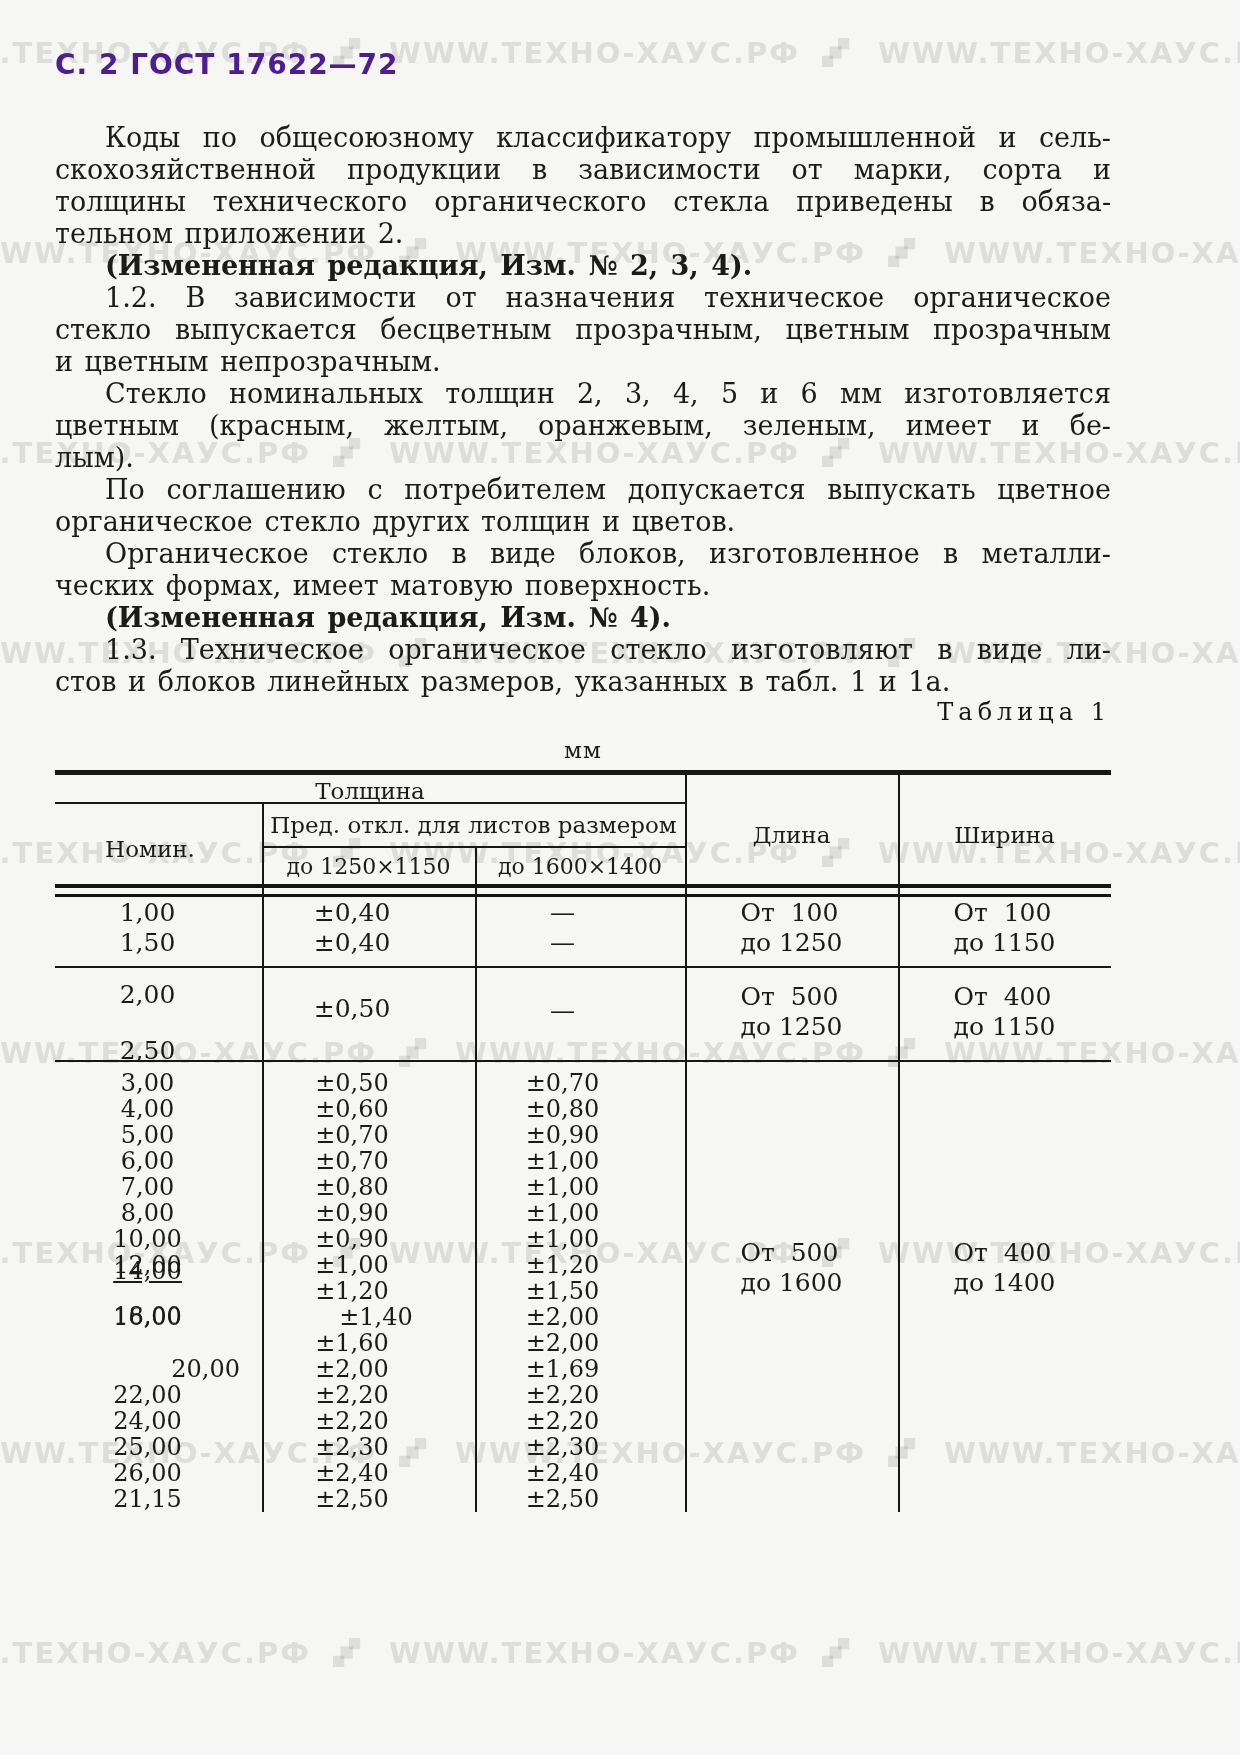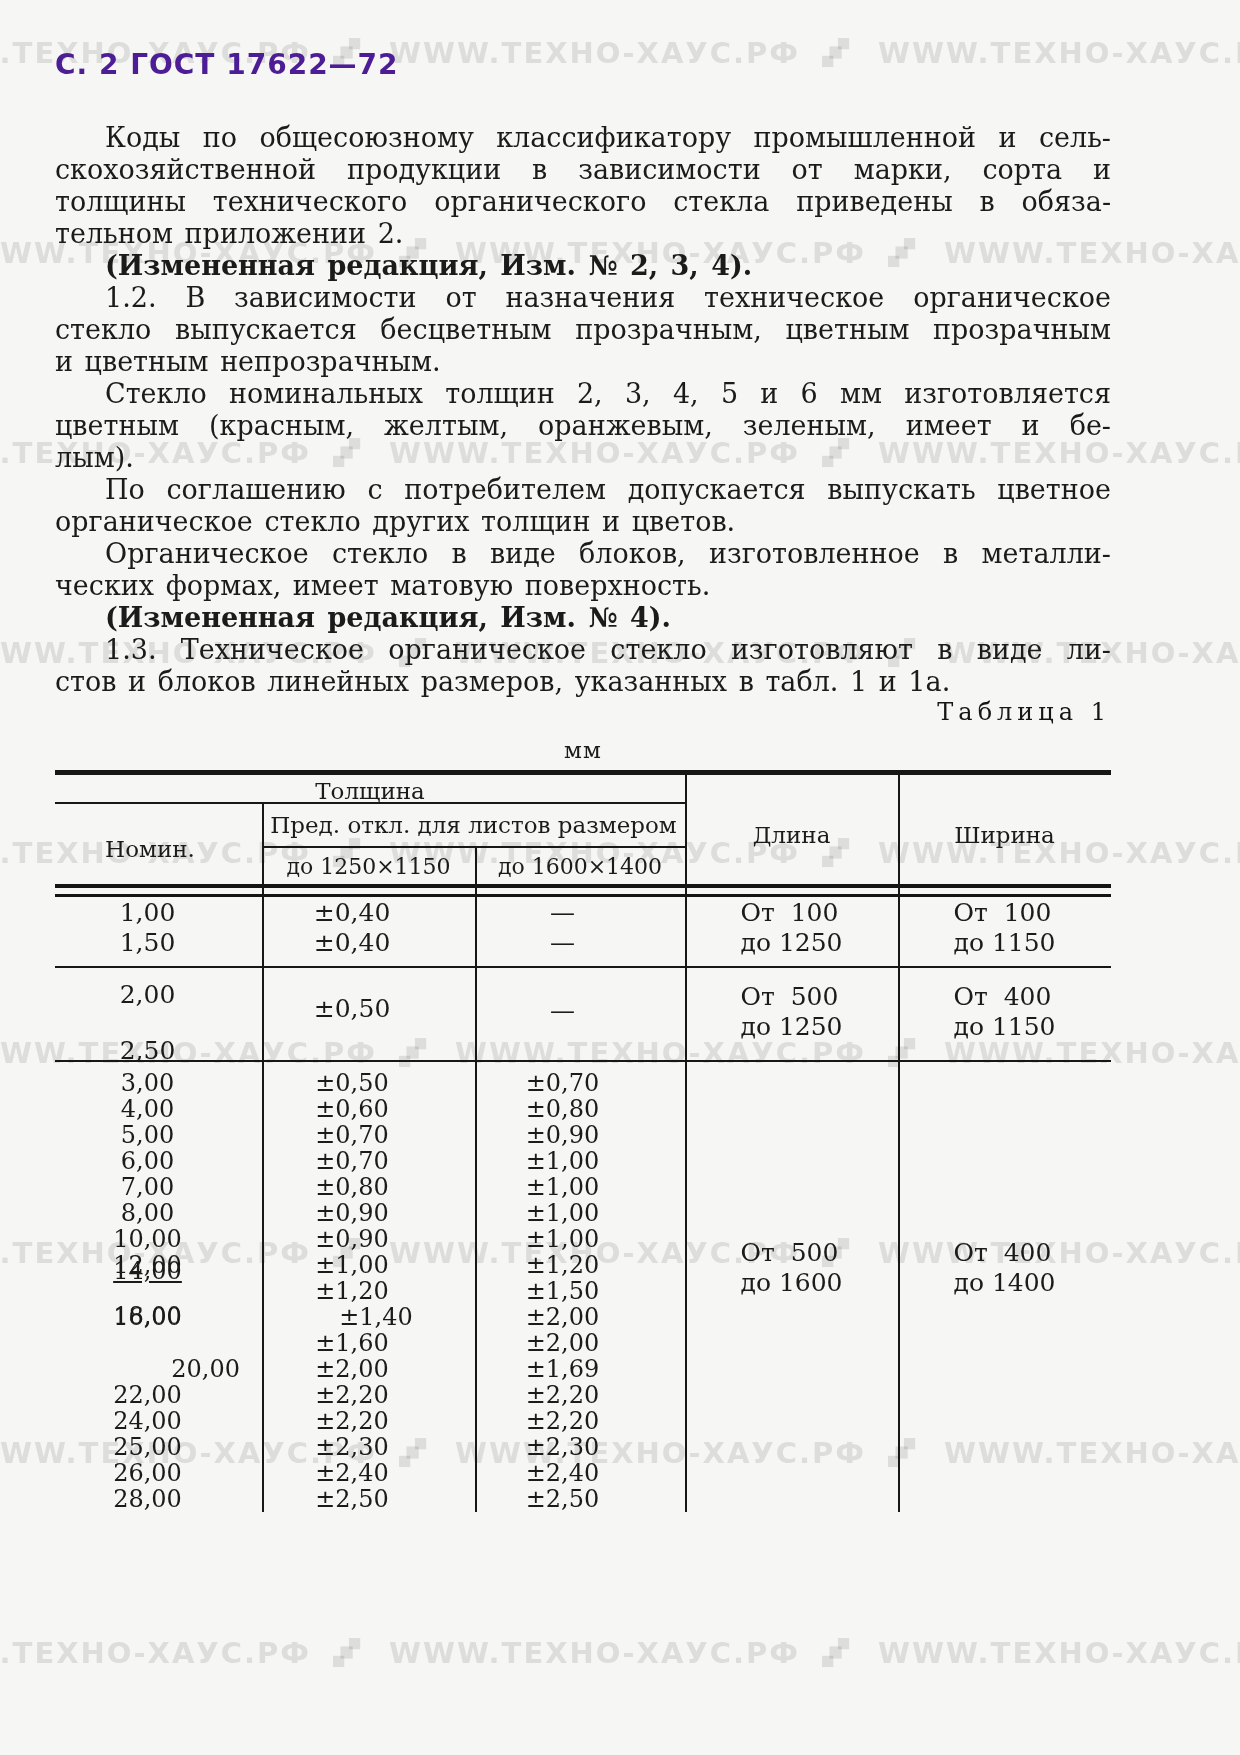--- a/index.html
+++ b/index.html
@@ -373,21 +373,21 @@
         <div class="cell small" style="left:420px; top:612px; width:175px; height:26px; line-height:26px;">±2,20</div>
         <div class="cell small" style="left:0px; top:638px; width:185px; height:26px; line-height:26px;">24,00</div>
         <div class="cell small" style="left:207px; top:638px; width:180px; height:26px; line-height:26px;">±2,20</div>
         <div class="cell small" style="left:420px; top:638px; width:175px; height:26px; line-height:26px;">±2,20</div>
         <div class="cell small" style="left:0px; top:664px; width:185px; height:26px; line-height:26px;">25,00</div>
         <div class="cell small" style="left:207px; top:664px; width:180px; height:26px; line-height:26px;">±2,30</div>
         <div class="cell small" style="left:420px; top:664px; width:175px; height:26px; line-height:26px;">±2,30</div>
         <div class="cell small" style="left:0px; top:690px; width:185px; height:26px; line-height:26px;">26,00</div>
         <div class="cell small" style="left:207px; top:690px; width:180px; height:26px; line-height:26px;">±2,40</div>
         <div class="cell small" style="left:420px; top:690px; width:175px; height:26px; line-height:26px;">±2,40</div>
-        <div class="cell small" style="left:0px; top:716px; width:185px; height:26px; line-height:26px;">28,00</div>
+        <div class="cell small" style="left:0px; top:716px; width:185px; height:26px; line-height:26px;">21,15</div>
         <div class="cell small" style="left:207px; top:716px; width:180px; height:26px; line-height:26px;">±2,50</div>
         <div class="cell small" style="left:420px; top:716px; width:175px; height:26px; line-height:26px;">±2,50</div>
         <div class="rangecell" style="left:630px; top:468px; width:213px;"><div class="inner">От  500
 до 1600</div></div>
         <div class="rangecell" style="left:843px; top:468px; width:213px;"><div class="inner">От  400
 до 1400</div></div>
       </div>
   </div>
 
 </div>

